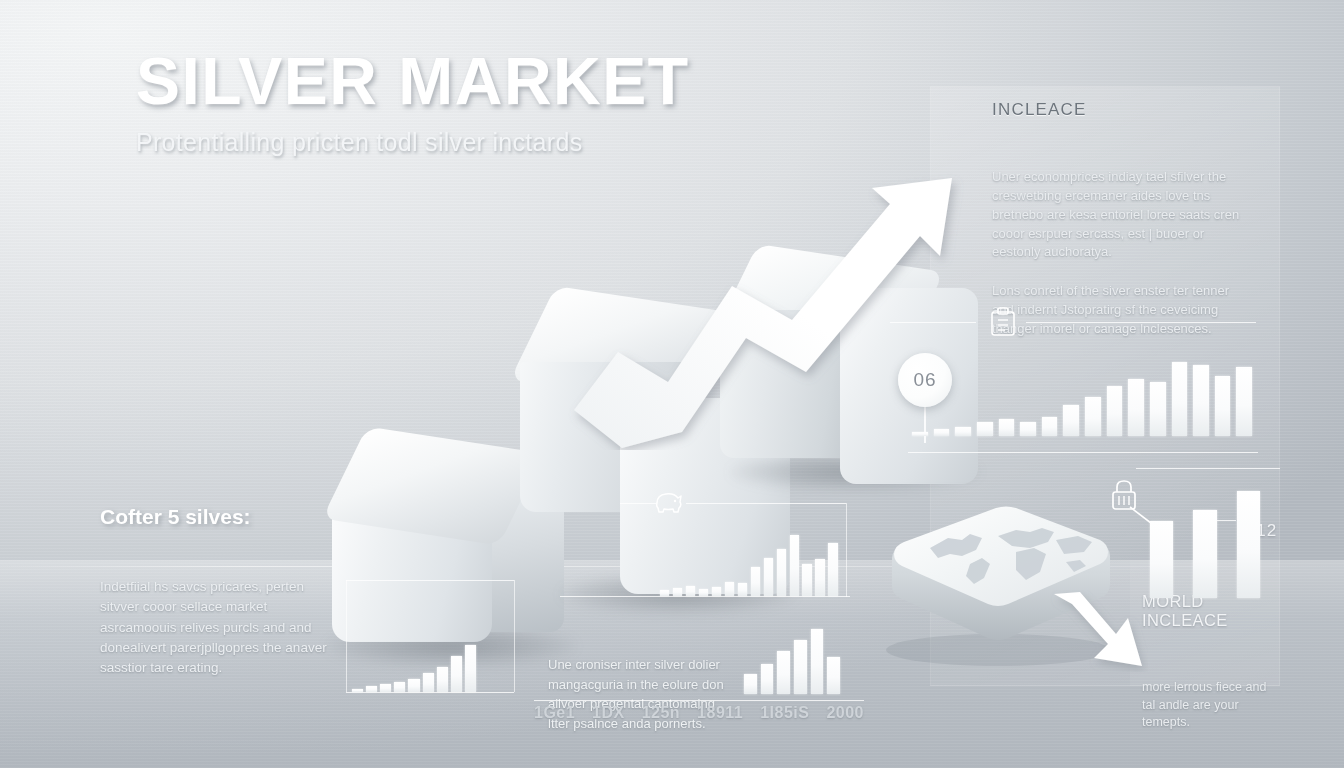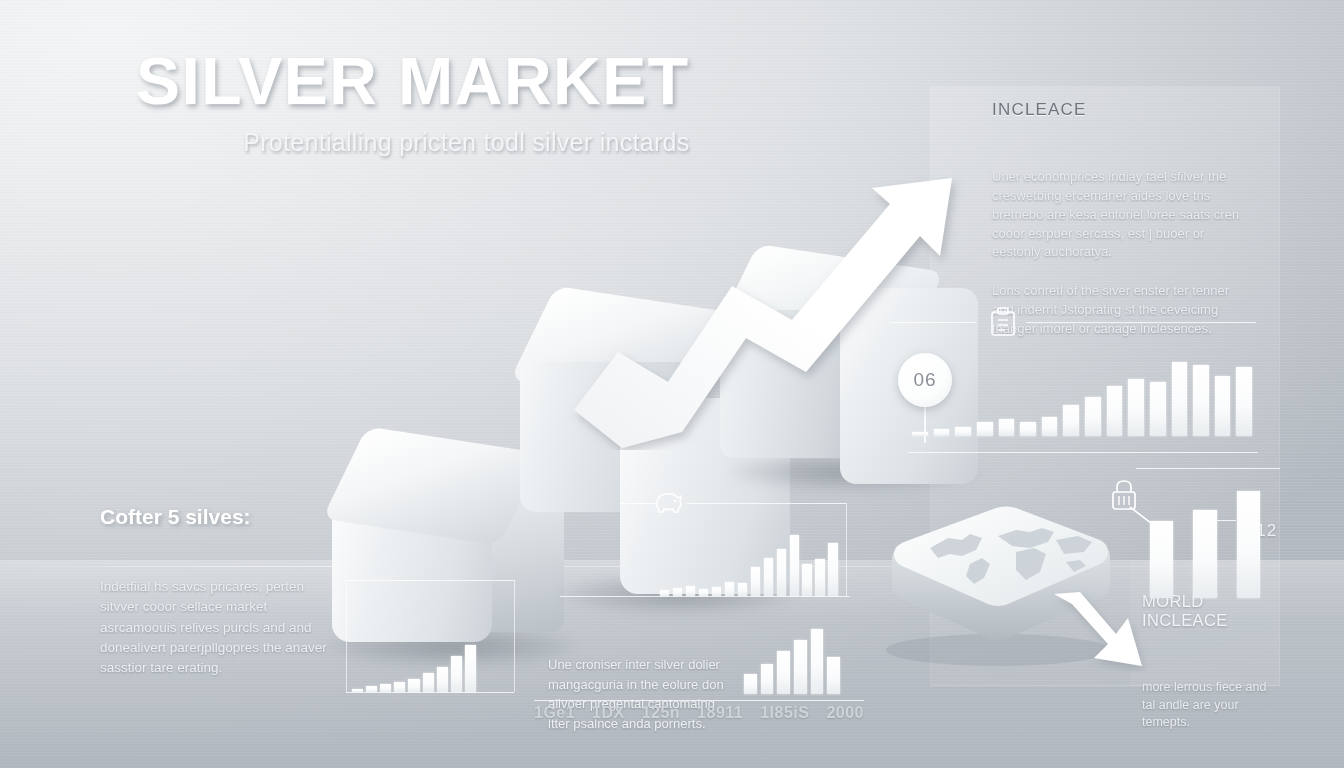--- a/index.html
+++ b/index.html
@@ -36,21 +36,20 @@
   
   .title-wrap{ position:absolute; left:136px; top:48px; }
   .title{
     font-size:66px; font-weight:bold; letter-spacing:1.5px; color:#ffffff;
     text-shadow:2px 3px 5px rgba(120,128,136,.55), 0 1px 0 rgba(255,255,255,.9);
     line-height:1;
   }
   .subtitle{
     margin-top:14px; font-size:25px; color:#f3f5f7; letter-spacing:.3px;
     text-shadow:1px 2px 3px rgba(120,128,136,.5);
-    text-align:right;
   }
 
   
   .panel{
     position:absolute;
     background:linear-gradient(160deg, rgba(255,255,255,.17), rgba(255,255,255,.05));
     border:1px solid rgba(255,255,255,.10);
   }
   #panel-right{ left:930px; top:86px; width:350px; height:600px; }
   #panel-br{ left:1130px; top:560px; width:150px; height:126px; background:rgba(255,255,255,.06); border:none;}

